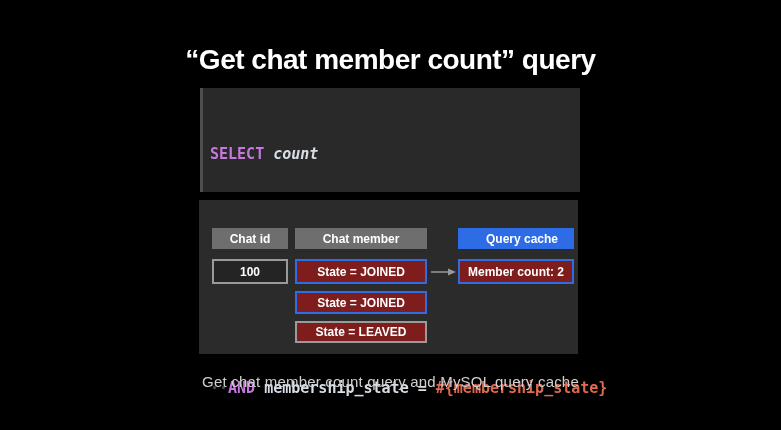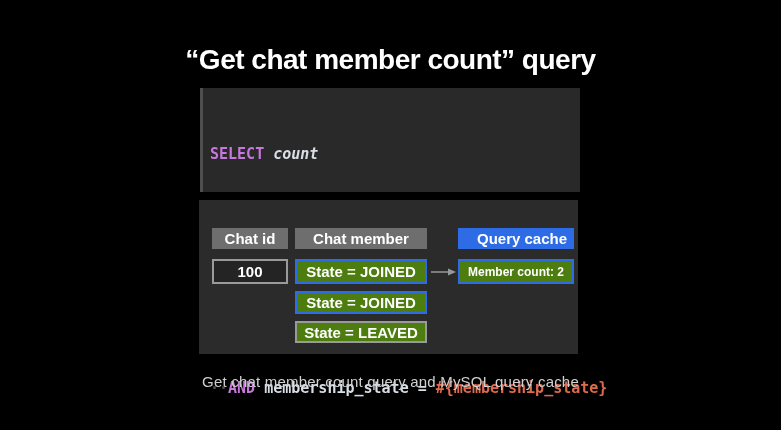--- a/index.html
+++ b/index.html
@@ -53,29 +53,29 @@
     width: 379px;
     height: 154px;
     background: var(--panel-bg, #2b2b2b);
   }
   .hdr, .dbox {
     position: absolute;
     display: flex;
     align-items: center;
     justify-content: center;
     color: #ffffff;
-    font-size: 15px;
+    font-size: 12px;
     font-weight: bold;
   }
   .hdr { top: 28px; height: 21px; background: var(--header-gray, #6e6e6e); }
   .hdr.blue { background: var(--accent-blue, #2d6ce5); padding-left: 12px; }
   .hdr-chat-id     { left: 13px;  width: 76px; }
   .hdr-chat-member { left: 96px;  width: 132px; }
   .hdr-query-cache { left: 259px; width: 116px; }
-  .dbox { background: #4d7c0f; }
+  .dbox { background: #7f1d1d; }
   .dbox.gray-b { border: 2px solid var(--box-border-gray, #9a9a9a); }
   .dbox.blue-b { border: 2px solid var(--accent-blue, #2d6ce5); }
   .box-chat-id   { left: 13px;  top: 59px;  width: 76px;  height: 25px; background: #242424; }
   .box-state-1   { left: 96px;  top: 59px;  width: 132px; height: 25px; }
   .box-cache     { left: 259px; top: 59px;  width: 116px; height: 25px; font-size: 12px; }
   .box-state-2   { left: 96px;  top: 91px;  width: 132px; height: 23px; }
   .box-state-3   { left: 96px;  top: 121px; width: 132px; height: 22px; }
   .arrow {
     position: absolute;
     left: 231px;

